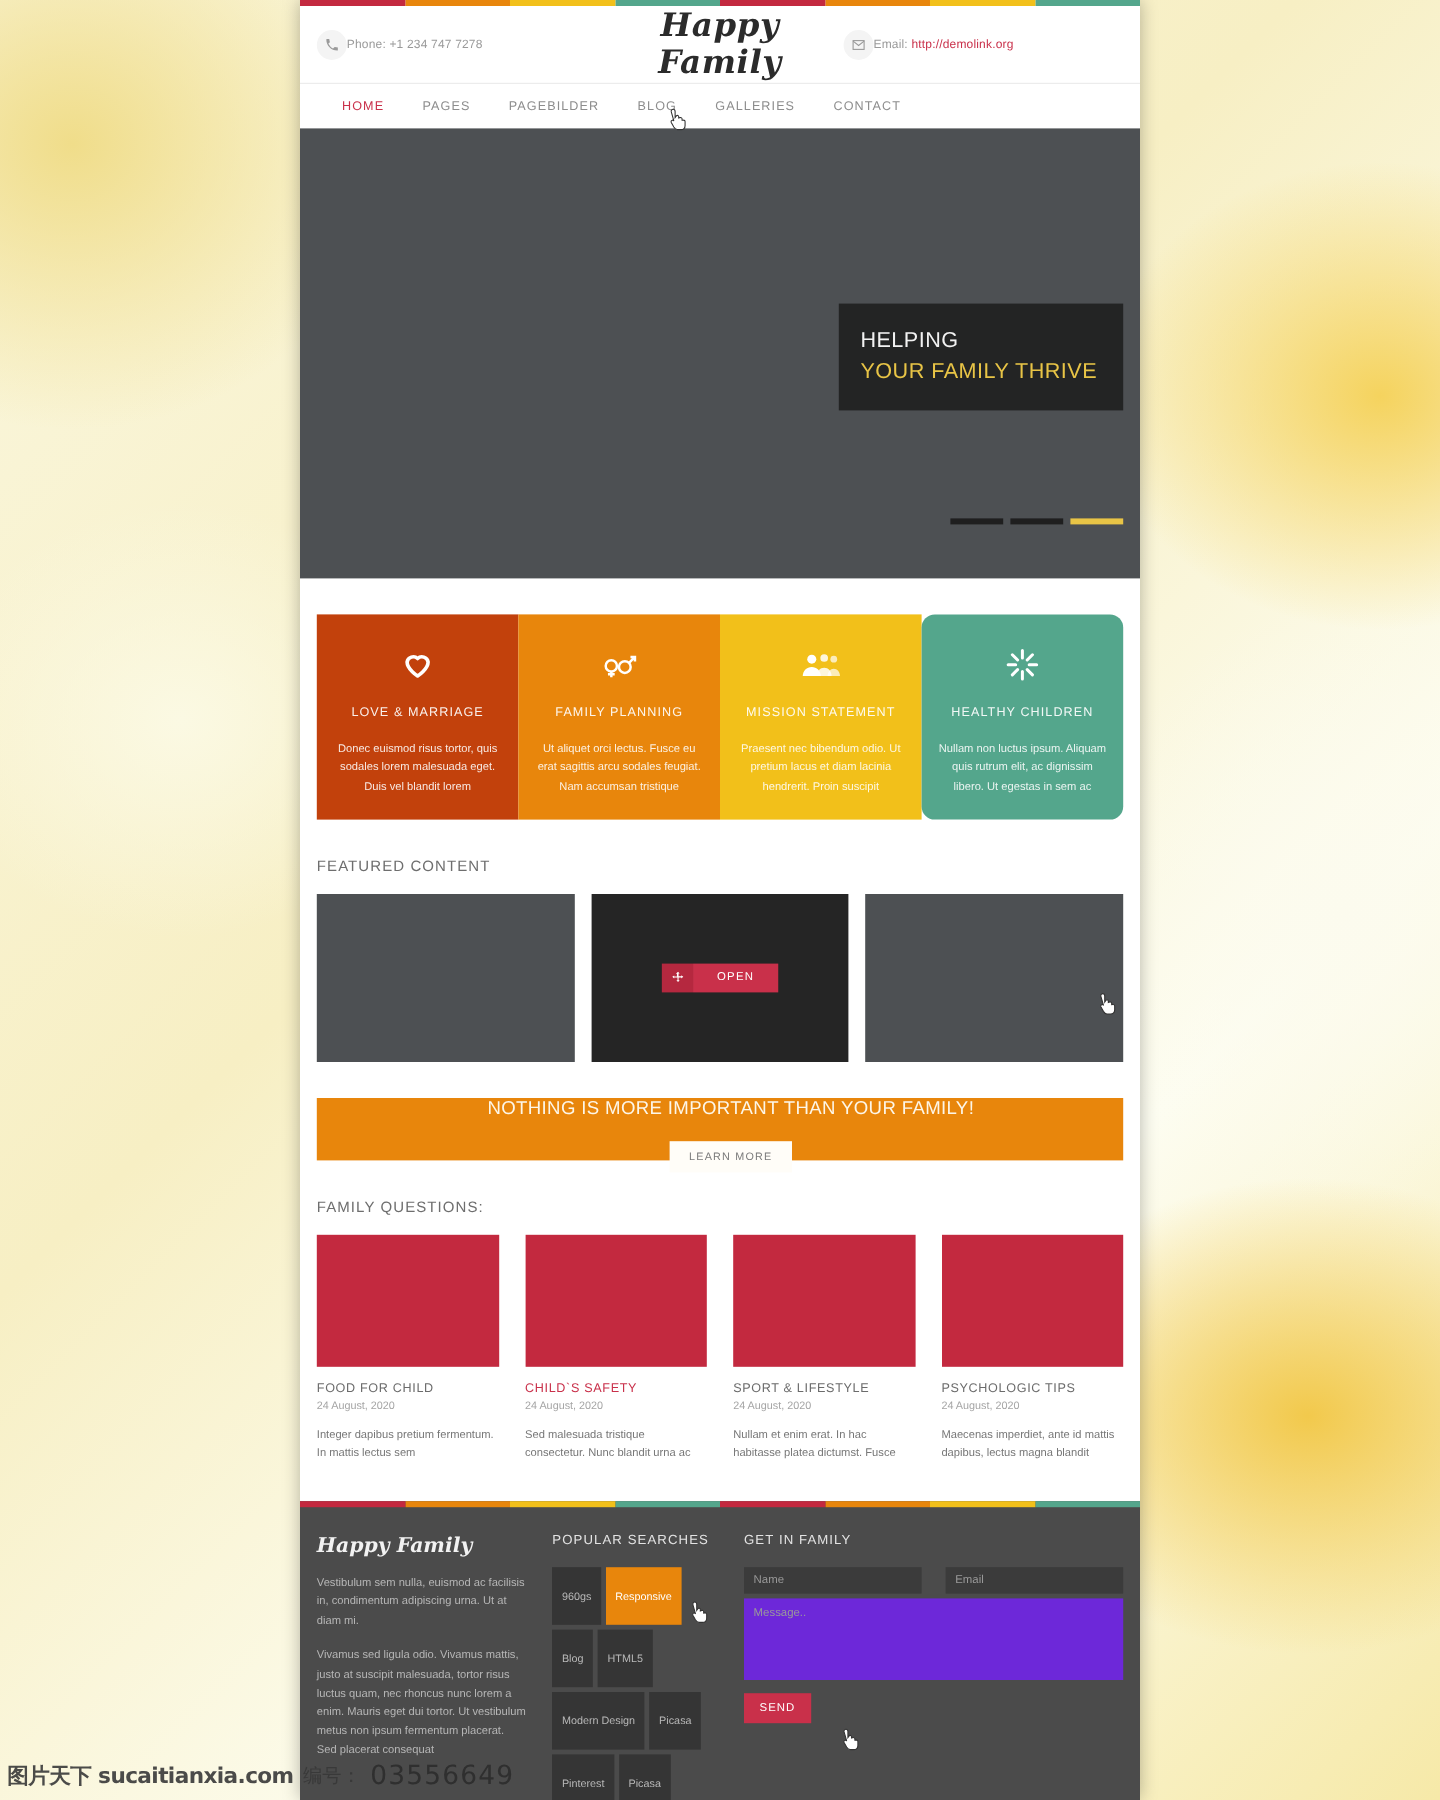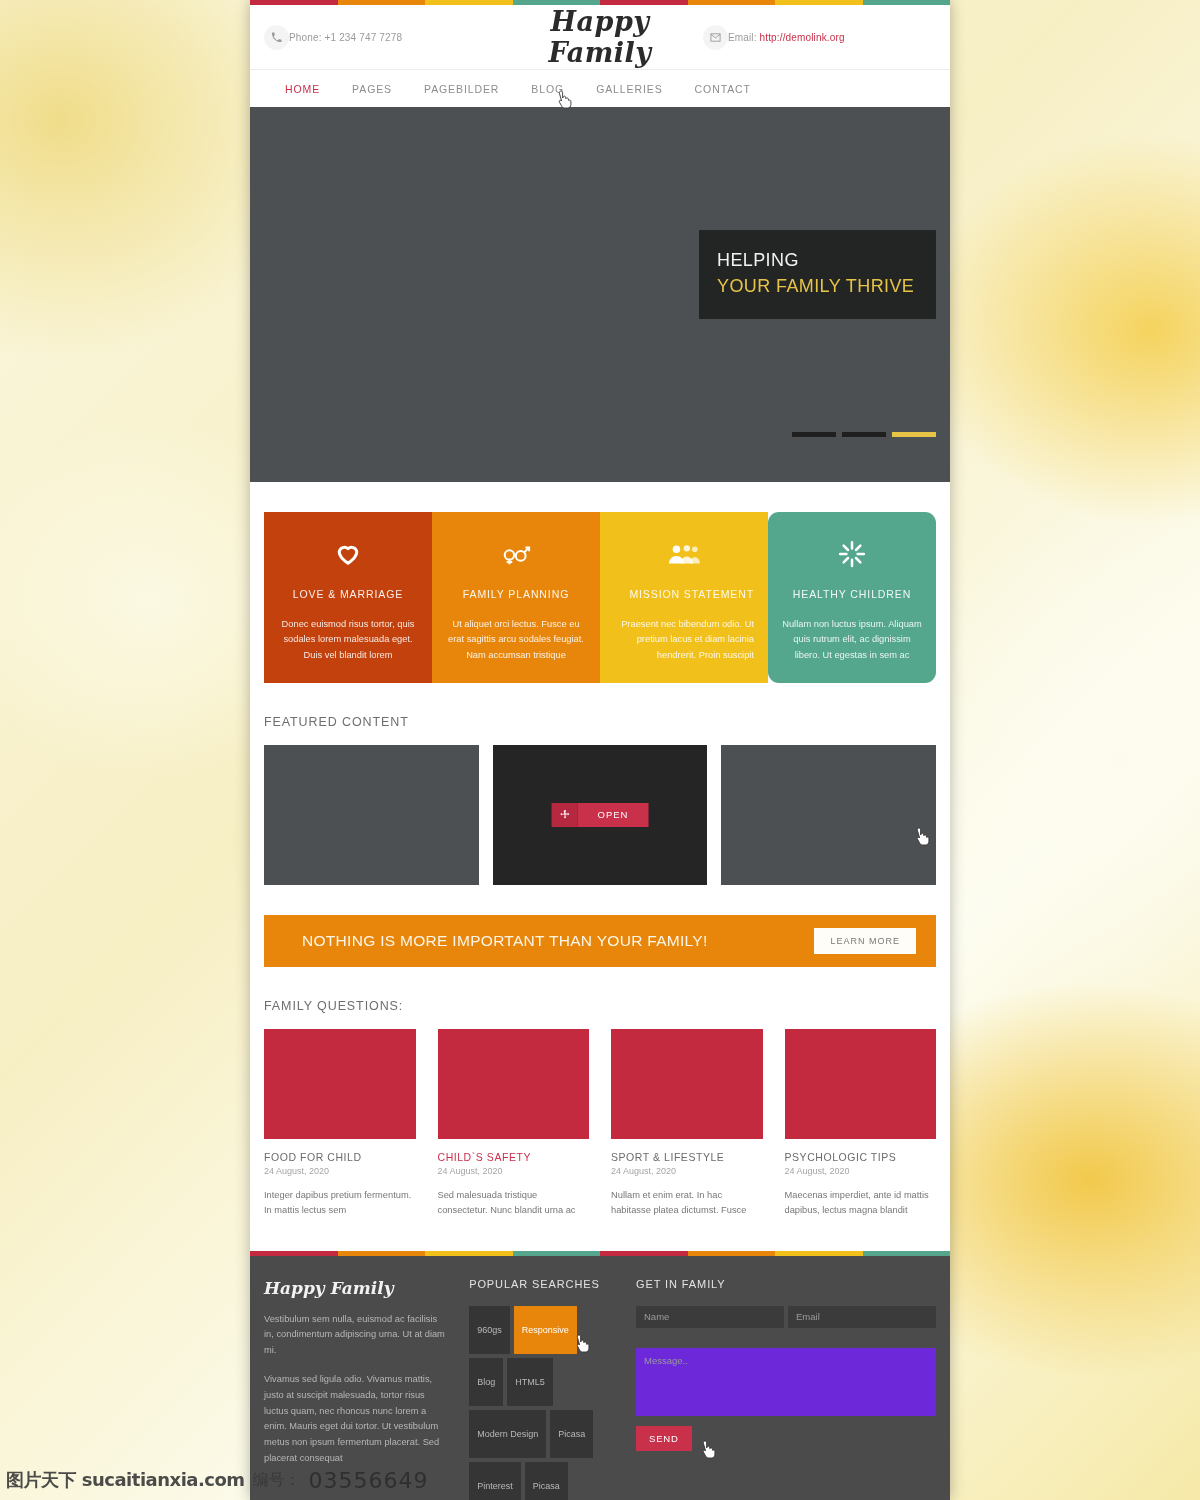--- a/index.html
+++ b/index.html
@@ -106,21 +106,21 @@
 
   
   .hero {
     height: 375px;
     background: #4d5053;
     position: relative;
   }
   .hero-caption {
     position: absolute;
     right: 14px;
-    top: 123px;
+    top: 146px;
     width: 237px;
     background: rgba(30,30,30,0.88);
     padding: 20px 18px 22px 18px;
   }
   .hero-line1 {
     font-size: 18px;
     color: #f2f2f2;
     letter-spacing: 0.4px;
     margin-bottom: 5px;
   }
@@ -211,20 +211,21 @@
 
   
   .cta {
     margin-top: 30px;
     background: #e8860c;
     height: 52px;
     display: flex;
     align-items: center;
     padding: 0 20px 0 38px;
     gap: 18px;
+    flex-direction: column;
   }
   .cta-text {
     flex: 1 1 auto;
     color: #fdf6e8;
     font-size: 15.5px;
     letter-spacing: 0.3px;
   }
   .cta-btn {
     background: #fffdf8;
     color: #7a7a7a;
@@ -298,21 +299,21 @@
   .tags { display: flex; flex-wrap: wrap; gap: 4px; }
   .tag {
     background: #353535;
     color: #b8b8b8;
     font-size: 9px;
     padding: 19px 8px;
     white-space: nowrap;
   }
   .tag.active { background: #e8860c; color: #fff; }
 
-  .form-row { display: flex; gap: 4px; margin-bottom: 20px; }
+  .form-row { display: flex; gap: 20px; margin-bottom: 4px; }
   .finput {
     background: #3b3b3b;
     border: none;
     outline: none;
     flex: 1 1 0;
     height: 22px;
     padding: 0 8px;
     font-size: 9.5px;
     color: #b8b8b8;
     font-family: "Liberation Sans", sans-serif;
@@ -454,21 +455,21 @@
             <svg width="30" height="28" viewBox="0 0 32 26" fill="none" stroke="#fff" stroke-width="2.2">
               <circle cx="9" cy="14" r="5"></circle>
               <path d="M9 19v5M6 21.5h6"></path>
               <circle cx="21" cy="15" r="5.2"></circle>
               <path d="M25 11l5-5M26 6h4v4"></path>
             </svg>
           </div>
           <div class="svc-title">FAMILY PLANNING</div>
           <div class="svc-text">Ut aliquet orci lectus. Fusce eu erat sagittis arcu sodales feugiat. Nam accumsan tristique</div>
         </div>
-        <div class="service" style="background: rgb(242, 192, 26); text-align: right;">
+        <div class="service" style="background: rgb(242, 192, 26);">
           <div class="svc-icon">
             <svg width="32" height="26" viewBox="0 0 34 24" fill="#fff">
               <circle cx="9" cy="7" r="4"></circle>
               <path d="M1 22c0-4.6 3.6-8 8-8s8 3.4 8 8z"></path>
               <circle cx="20" cy="6" r="3.4" opacity="0.85"></circle>
               <path d="M13.5 22c0-4.2 2.9-7.3 6.5-7.3s6.5 3.1 6.5 7.3z" opacity="0.85"></path>
               <circle cx="28.5" cy="7" r="3" opacity="0.7"></circle>
               <path d="M23 22c0-3.8 2.5-6.6 5.5-6.6S34 18.2 34 22z" opacity="0.7"></path>
             </svg>
           </div>

